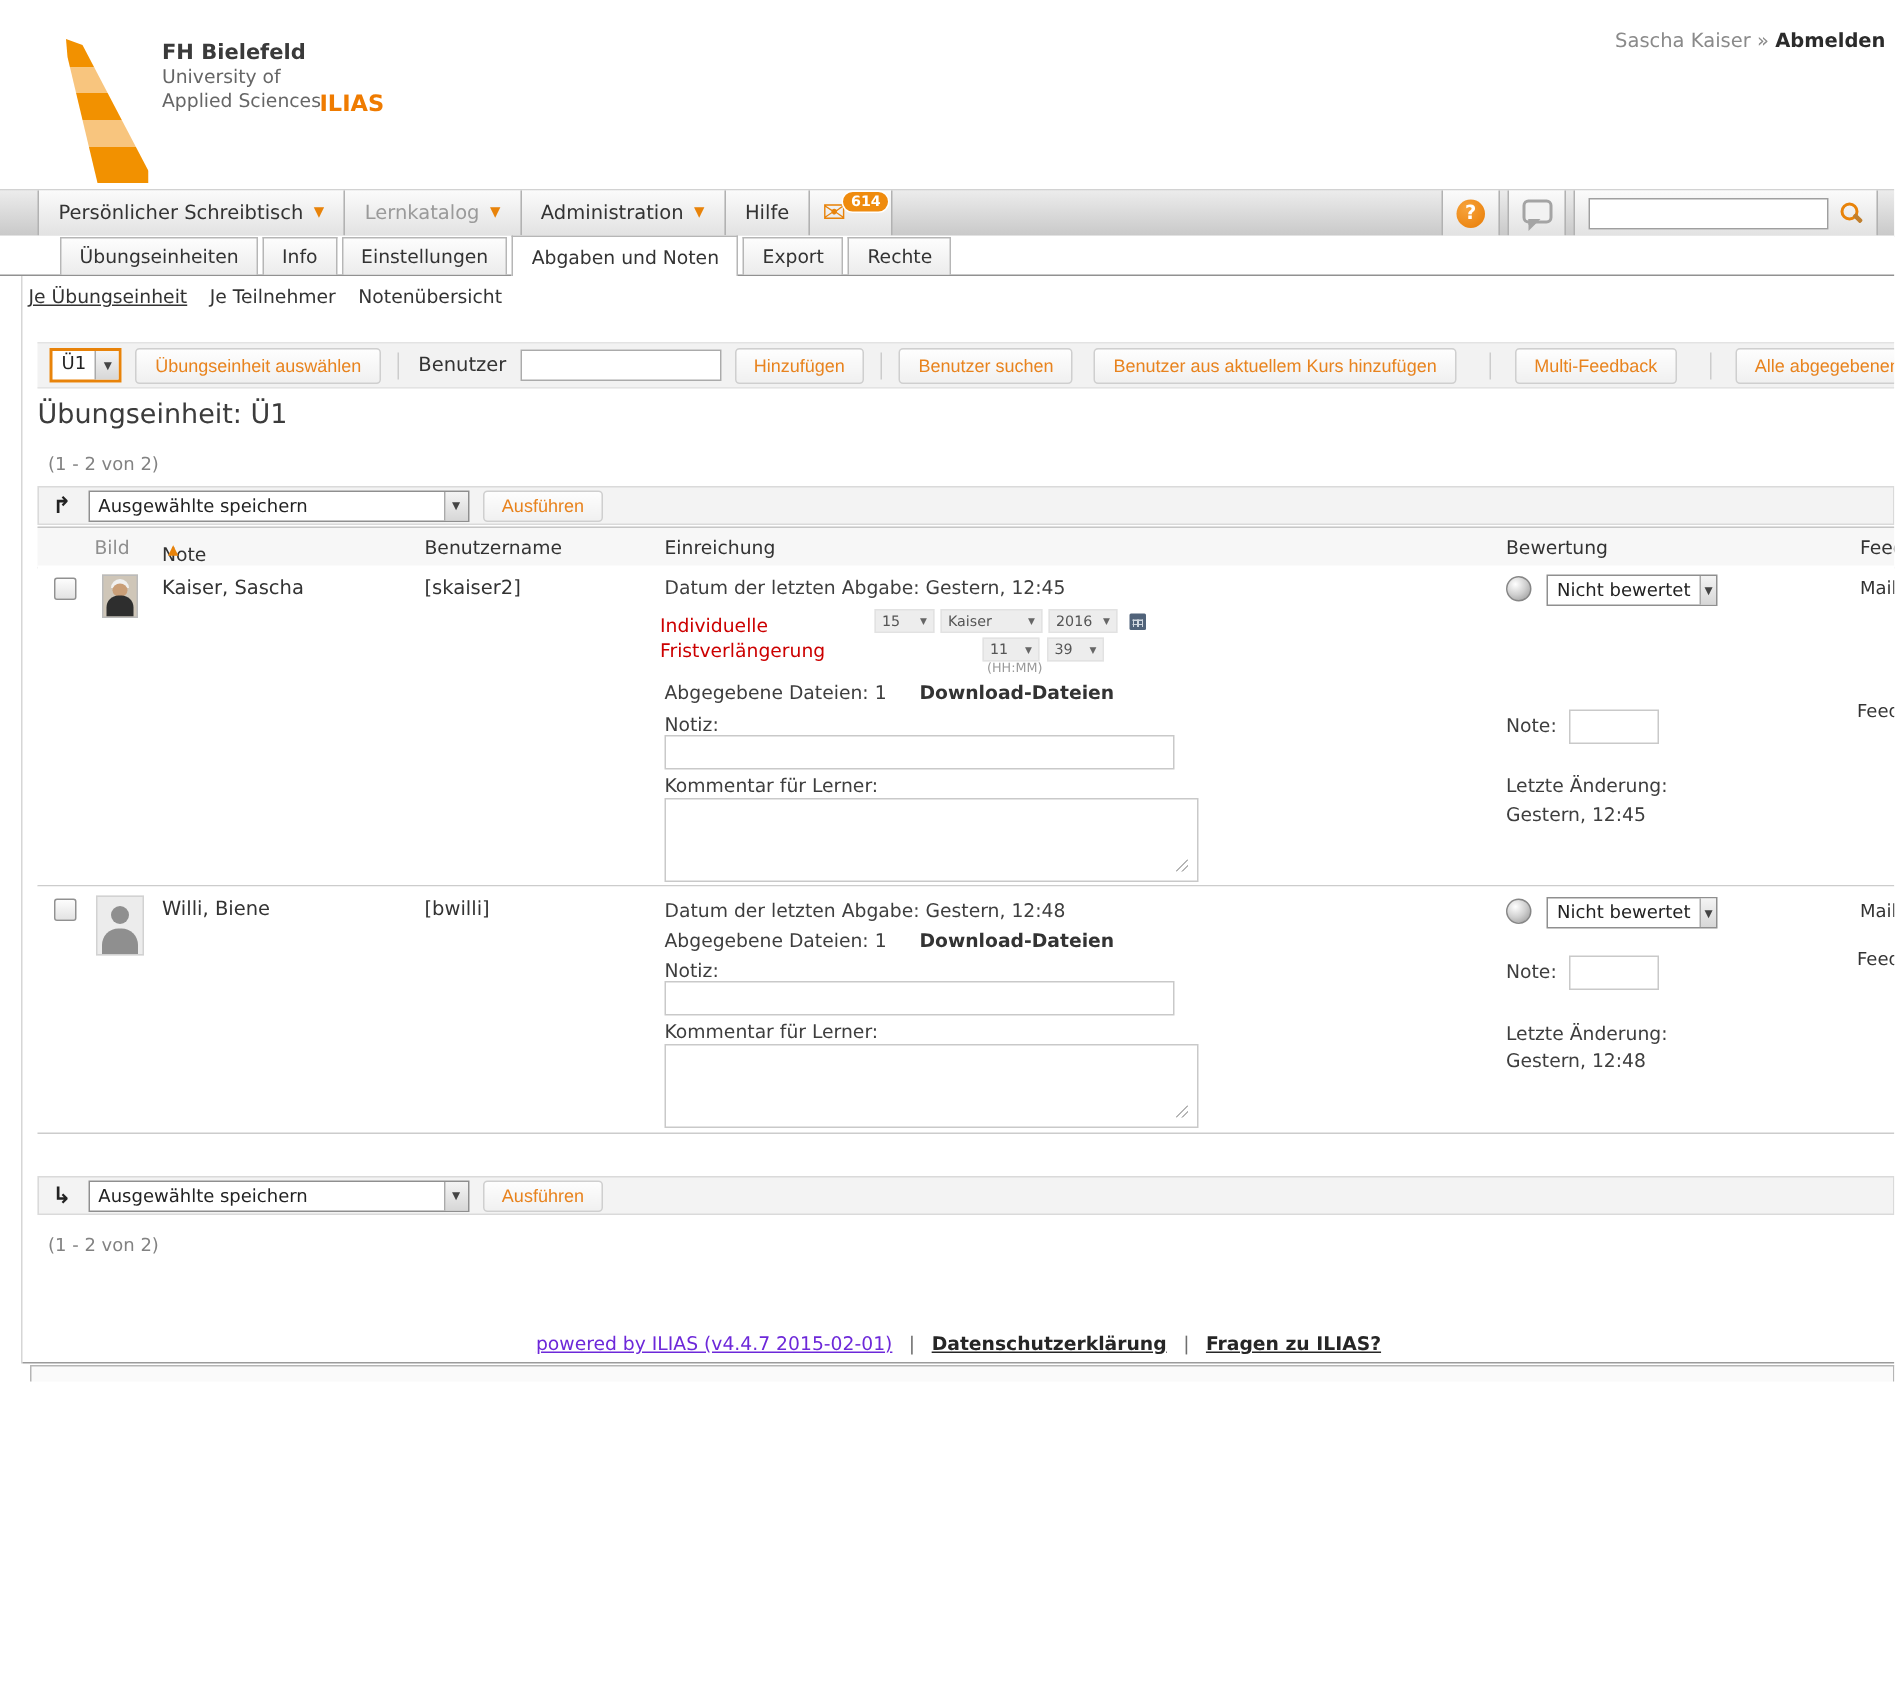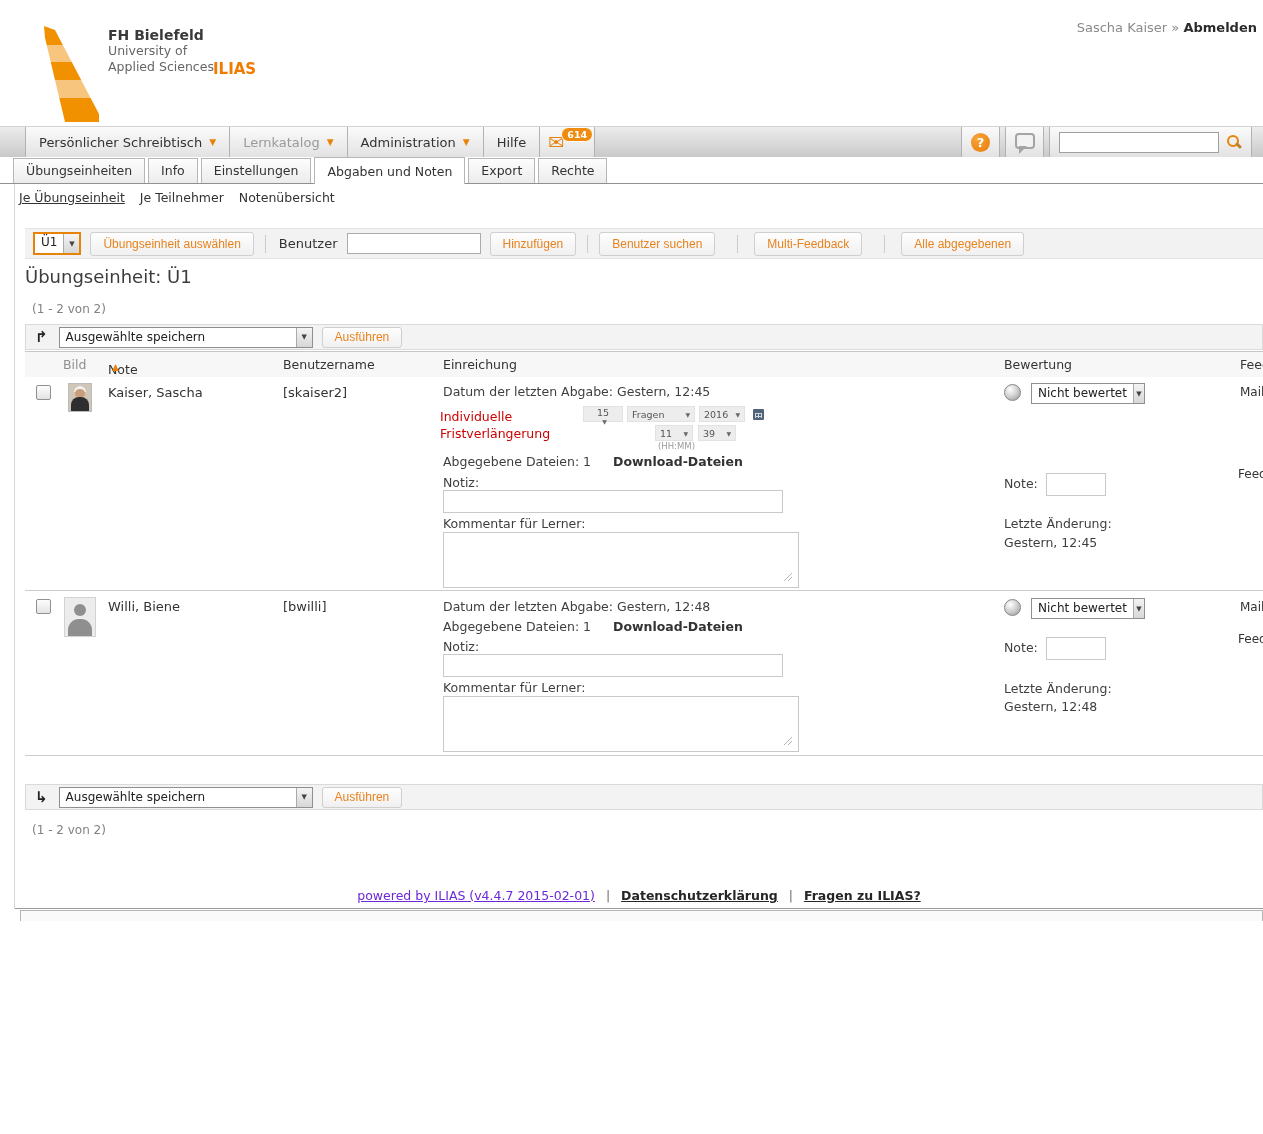--- a/index.html
+++ b/index.html
@@ -39,21 +39,21 @@
                     border:4px solid transparent;border-top-color:#a4a4a4;border-left-color:#a4a4a4;}
   .search-cell{display:flex;align-items:center;gap:7px;padding:0 9px;margin-left:5px;
                background:linear-gradient(#fbfbfb,#e2e2e2);border-left:1px solid #b2b2b2;border-right:1px solid #b2b2b2;}
   .search-input{width:150px;height:19px;border:1px solid #9f9f9f;background:#fff;font:12px "DejaVu Sans",sans-serif;padding:0 4px;}
   .mag-icon{width:16px;height:16px;position:relative;}
   .mag-icon::before{content:"";position:absolute;left:1px;top:1px;width:8px;height:8px;border:2px solid #e8830a;border-radius:50%;}
   .mag-icon::after{content:"";position:absolute;right:2px;bottom:1px;width:3px;height:7px;background:#c07f2e;transform:rotate(-45deg);border-radius:1px;}
 
   
   .tabbar{position:absolute;top:157px;left:0;right:0;height:27px;border-bottom:1px solid #919191;
-          display:flex;align-items:flex-end;padding-left:13px;box-sizing:border-box;background:#fff;}
+          display:flex;align-items:flex-end;padding-left:40px;box-sizing:border-box;background:#fff;}
   .tab{height:24px;line-height:24px;padding:0 12px;font-size:12.5px;color:#333;white-space:nowrap;
        background:linear-gradient(#fdfdfd,#ececec);border:1px solid #b6b6b6;border-bottom:none;margin-right:3px;}
   .tab.active{background:#fff;height:26px;line-height:27px;margin-bottom:-1px;position:relative;z-index:2;}
 
   
   .frame{position:absolute;top:184px;left:14px;width:1248px;height:725px;border-left:1px solid #d6d6d6;}
   .subtabs{position:absolute;top:6px;left:4px;display:flex;gap:15px;font-size:12.5px;}
   .subtab{color:#333;cursor:default;white-space:nowrap;}
   .subtab.active{text-decoration:underline;}
 
@@ -115,21 +115,21 @@
   .dl-link{font-weight:600;color:#333;cursor:default;}
   .field-input{position:absolute;left:418px;width:334px;height:19px;border:1px solid #c9c9c9;background:#fff;font:12px "DejaVu Sans",sans-serif;}
   .field-area{position:absolute;left:418px;width:350px;height:50px;border:1px solid #c9c9c9;background:#fff;resize:none;font:12px "DejaVu Sans",sans-serif;}
   .corner{position:absolute;width:8px;height:8px;
           background:linear-gradient(135deg,transparent 45%,#b5b5b5 45%,#b5b5b5 55%,transparent 55%,transparent 70%,#b5b5b5 70%,#b5b5b5 80%,transparent 80%);}
 
   .date-widgets{position:absolute;left:558px;top:29px;display:flex;gap:4px;align-items:center;}
   .time-widgets{position:absolute;left:630px;top:48px;display:flex;gap:5px;}
   .mini-select{display:inline-flex;justify-content:space-between;align-items:center;background:#ededed;
                border:1px solid #e2e2e2;height:14px;font-size:9.5px;color:#555;padding:0 4px;}
-  .w-day{width:30px;flex-direction:column;} .w-month{width:58px;} .w-year{width:36px;} .w-time{width:28px;}
+  .w-day{width:30px;} .w-month{width:58px;} .w-year{width:36px;} .w-time{width:28px;}
   .mini-caret{font-size:6px;color:#666;margin-left:3px;}
   .cal-icon{width:11px;height:11px;background:#51637a;border-radius:1px;margin-left:4px;position:relative;}
   .cal-icon::after{content:"";position:absolute;left:2px;top:4px;width:7px;height:5px;
       background:repeating-linear-gradient(90deg,#cfd6de 0 1px,transparent 1px 3px),
                  repeating-linear-gradient(#cfd6de 0 1px,transparent 1px 3px);}
   .hhmm{position:absolute;left:633px;top:64px;font-size:8.5px;color:#9a9a9a;}
 
   .ball{position:absolute;left:979px;width:15px;height:15px;border-radius:50%;border:1px solid #868686;
         background:radial-gradient(circle at 35% 30%,#fff,#cfcfcf 50%,#939393);}
   .status-select{position:absolute;left:1006px;display:inline-flex;justify-content:space-between;align-items:stretch;
@@ -242,20 +242,21 @@
         <span class="val">Ü1</span>
         <span class="sel-btn">▼</span>
       </div>
       <button class="btn">Übungseinheit auswählen</button>
       <span class="tsep"></span>
       <span class="tb-label">Benutzer</span>
       <input class="tb-input" type="text" style="">
       <button class="btn">Hinzufügen</button>
       <span class="tsep"></span>
       <button class="btn">Benutzer suchen</button>
+      <button class="btn" style="margin-left:14px;">Benutzer aus aktuellem Kurs hinzufügen</button>
       <span class="tsep wide"></span>
       <button class="btn">Multi-Feedback</button>
       <span class="tsep wide"></span>
       <button class="btn">Alle abgegebenen</button>
     </div>
 
     <div class="h1">Übungseinheit: Ü1</div>
     <div class="pag top">(1 - 2 von 2)</div>
 
     <div class="cmdbar top">
@@ -295,21 +296,21 @@
       </span>
       <span class="sub-line red" style="top:32px;">Individuelle</span>
       <span class="sub-line red" style="top:49px;">Fristverlängerung</span>
 
       <div class="date-widgets">
         <span class="mini-select w-day">
           <span>15</span>
           <span class="mini-caret">▼</span>
         </span>
         <span class="mini-select w-month">
-          <span>Fragen</span>
+          <span>Kaiser</span>
           <span class="mini-caret">▼</span>
         </span>
         <span class="mini-select w-year">
           <span>2016</span>
           <span class="mini-caret">▼</span>
         </span>
         <span class="cal-icon"></span>
       </div>
       <div class="time-widgets">
         <span class="mini-select w-time">

